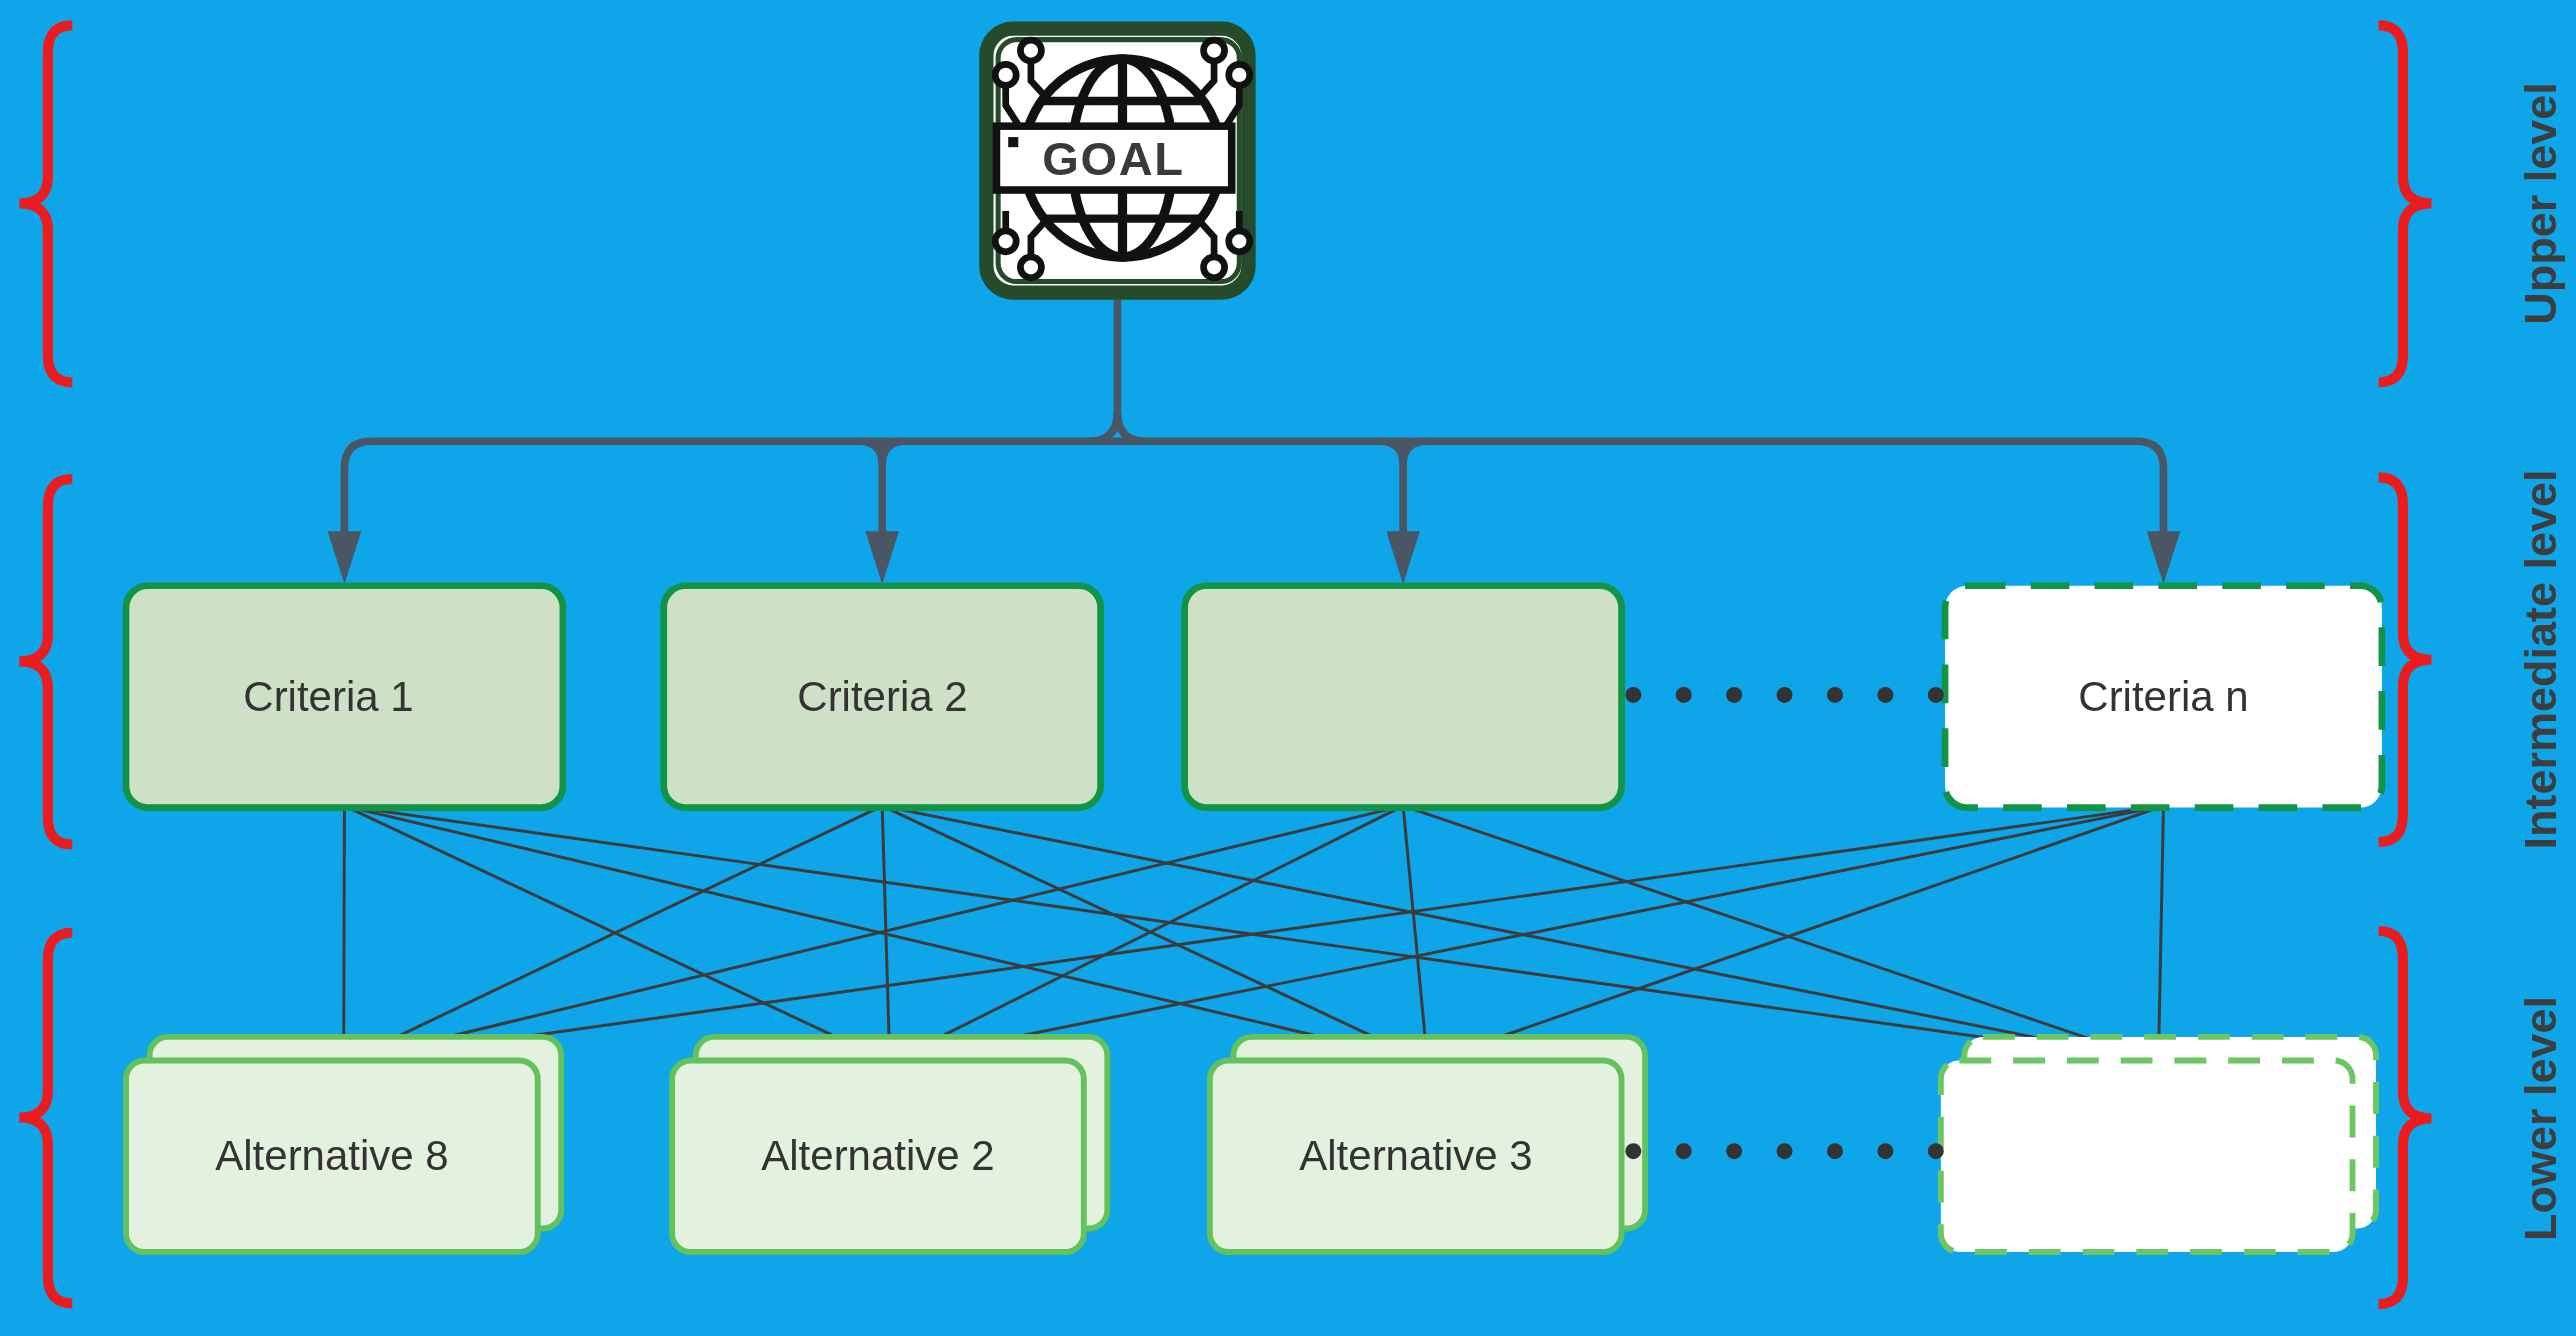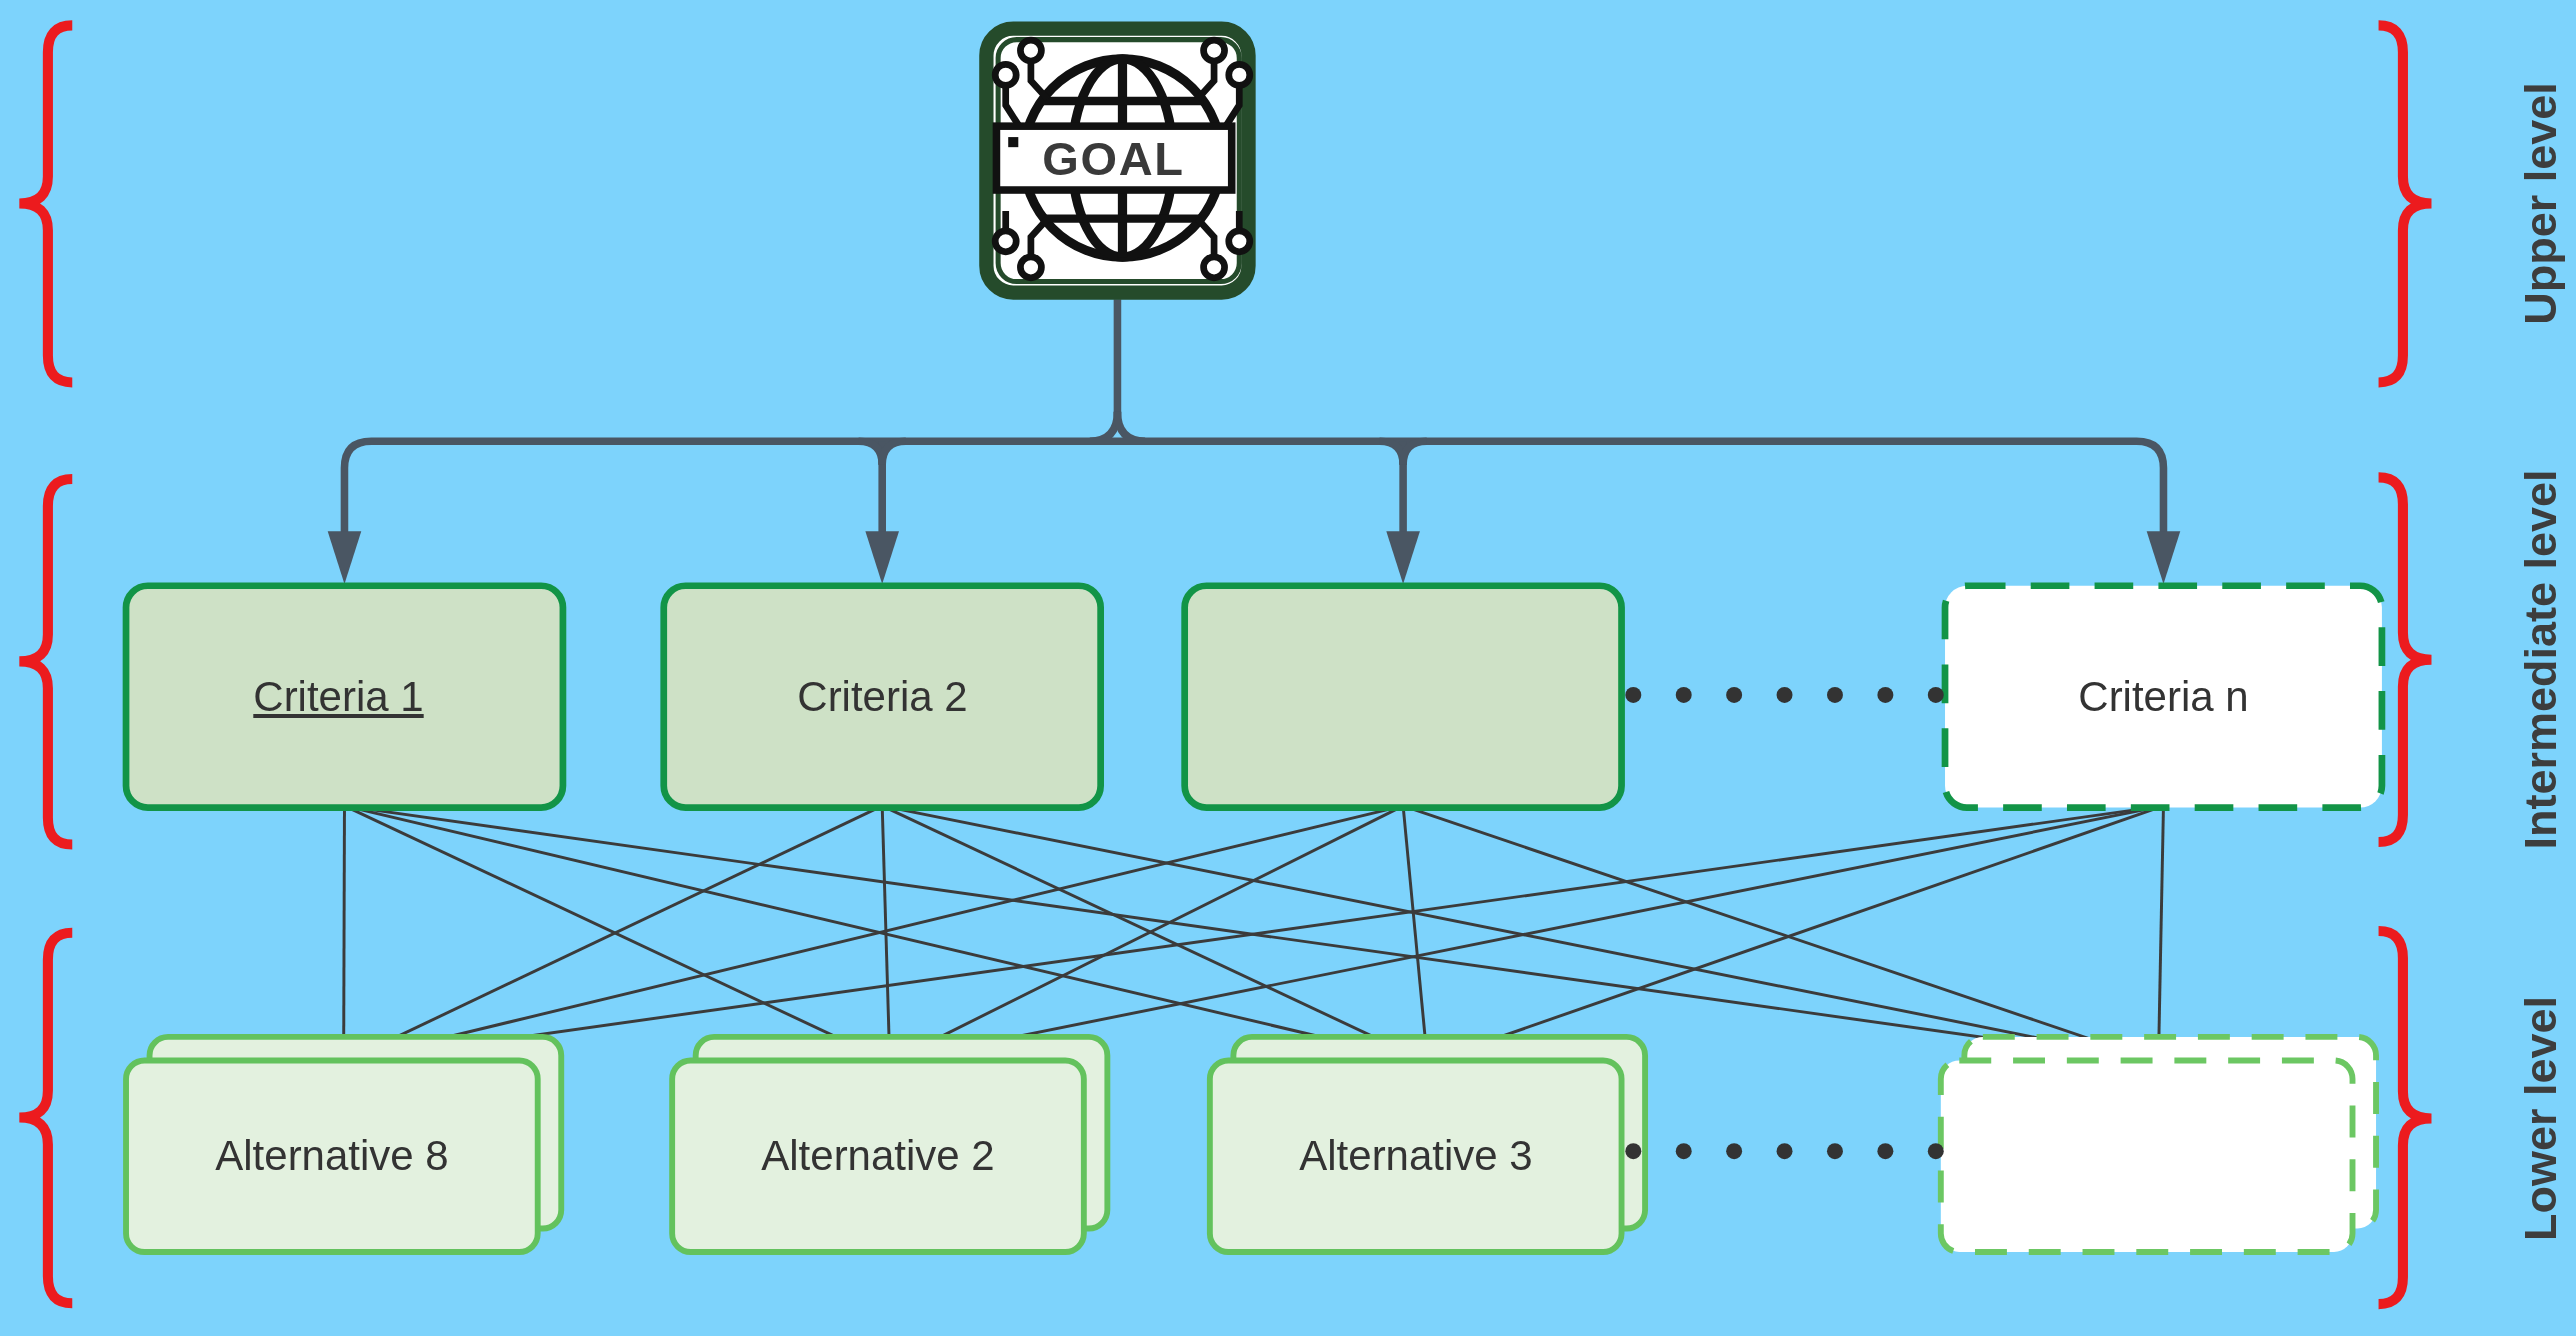--- a/index.html
+++ b/index.html
@@ -1,17 +1,17 @@
 <!DOCTYPE html>
 <html style="font-size:13.4px"><head>
 <meta charset="utf-8">
 <style>
   html,body { margin:0; padding:0; background:#ffffff; }
   #stage {
-    position:relative; width:2576px; height:1337px; background:#7dd3fc;
+    position:relative; width:2576px; height:1337px; background:#0ea5e9;
     font-family:"Liberation Sans", sans-serif; overflow:hidden;
   }
   #diagram-svg { position:absolute; left:0; top:0; width:2576px; height:1337px; }
   .box-label {
     position:absolute; display:flex; align-items:center; justify-content:center;
     font-size:42px; font-weight:400; color:#333333; white-space:nowrap;
   }
   .goal-label {
     position:absolute; left:996px; top:126px; width:235px; height:64px;
     display:flex; align-items:center; justify-content:center;
@@ -147,21 +147,21 @@
       <path d="M 86 570 Q 57 570 57 602 L 57 755 Q 57 787 23 787 Q 57 787 57 819 L 57 973 Q 57 1005 86 1005"></path>
       <path d="M 86 1110 Q 57 1110 57 1142 L 57 1298 Q 57 1330 23 1330 Q 57 1330 57 1362 L 57 1519 Q 57 1551 86 1551"></path>
       <path d="M 2831 30 Q 2860 30 2860 62 L 2860 210 Q 2860 242 2894 242 Q 2860 242 2860 274 L 2860 423 Q 2860 455 2831 455"></path>
       <path d="M 2831 568 Q 2860 568 2860 600 L 2860 753 Q 2860 785 2894 785 Q 2860 785 2860 817 L 2860 970 Q 2860 1002 2831 1002"></path>
       <path d="M 2831 1108 Q 2860 1108 2860 1140 L 2860 1299 Q 2860 1331 2894 1331 Q 2860 1331 2860 1363 L 2860 1520 Q 2860 1552 2831 1552"></path>
     </g>
   </svg>
 
   <div class="goal-label">GOAL</div>
 
-  <div class="box-label crit-label" style="left:120px;text-decoration:underline;">Criteria 1</div>
+  <div class="box-label crit-label" style="left:110px;">Criteria 1</div>
   <div class="box-label crit-label" style="left:664px;">Criteria 2</div>
   <div class="box-label crit-label" style="left:1945px;">Criteria n</div>
 
   <div class="box-label alt-label" style="left:126px;">Alternative 8</div>
   <div class="box-label alt-label" style="left:672px;">Alternative 2</div>
   <div class="box-label alt-label" style="left:1210px;">Alternative 3</div>
 
   <div class="level-label" style="left:2288px; top:168px;">Upper level</div>
   <div class="level-label" style="left:2288px; top:624px;">Intermediate level</div>
   <div class="level-label" style="left:2288px; top:1083px;">Lower level</div>

